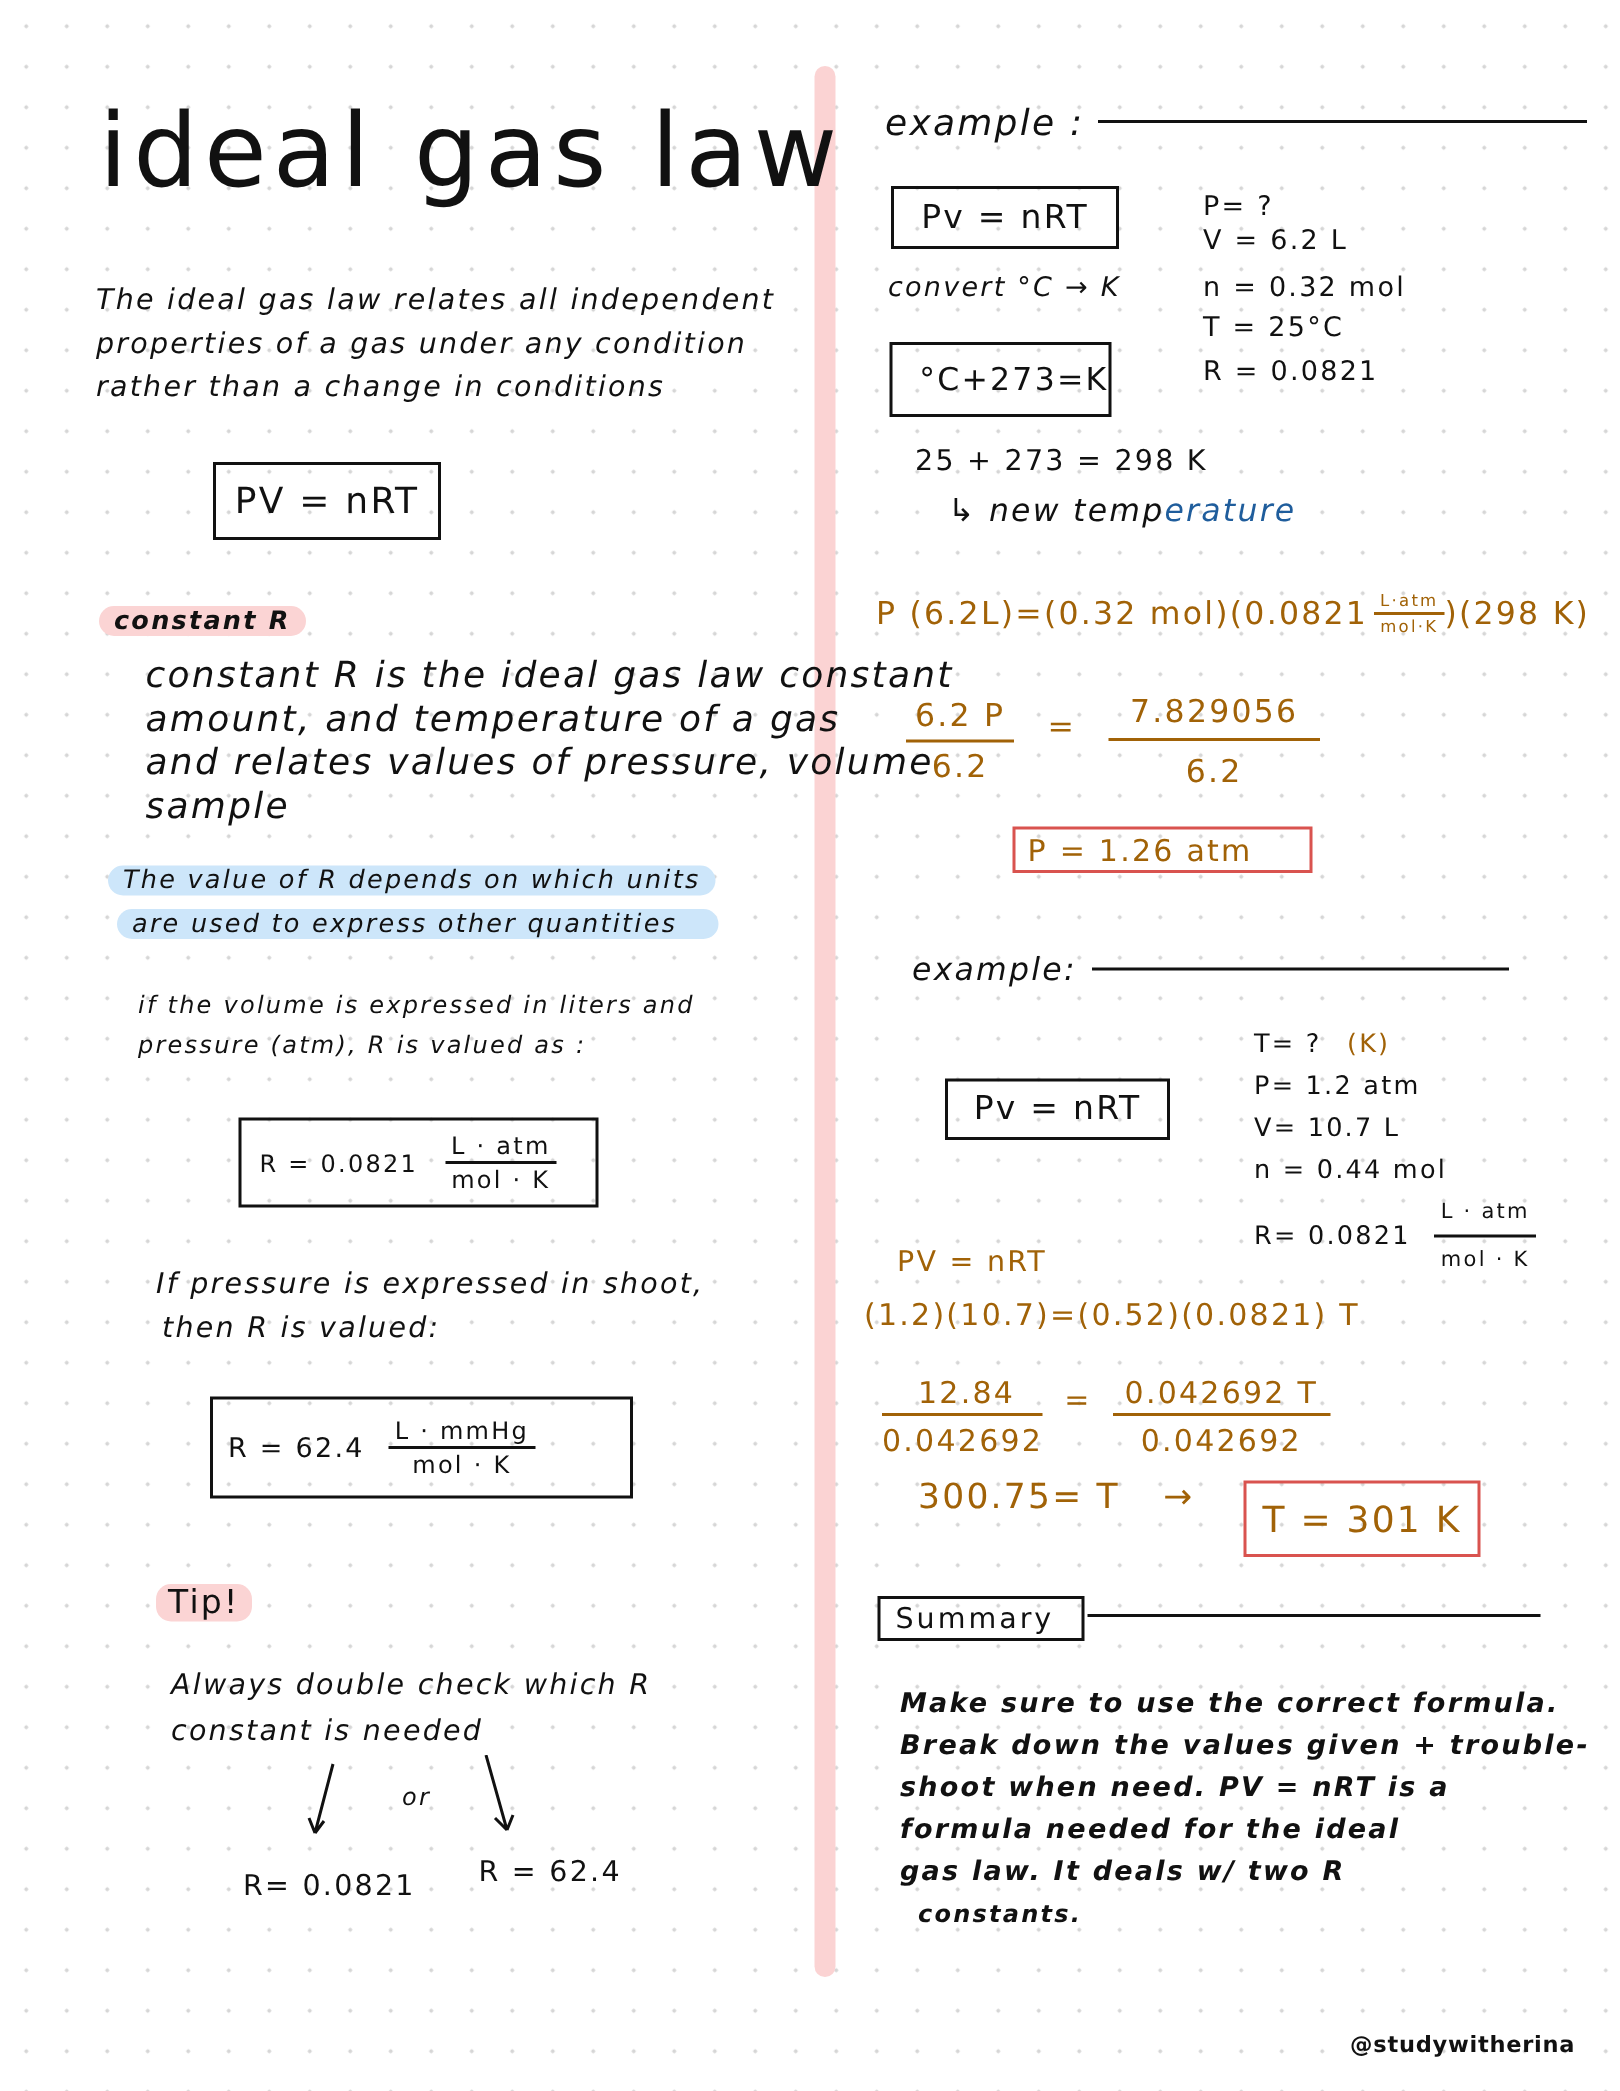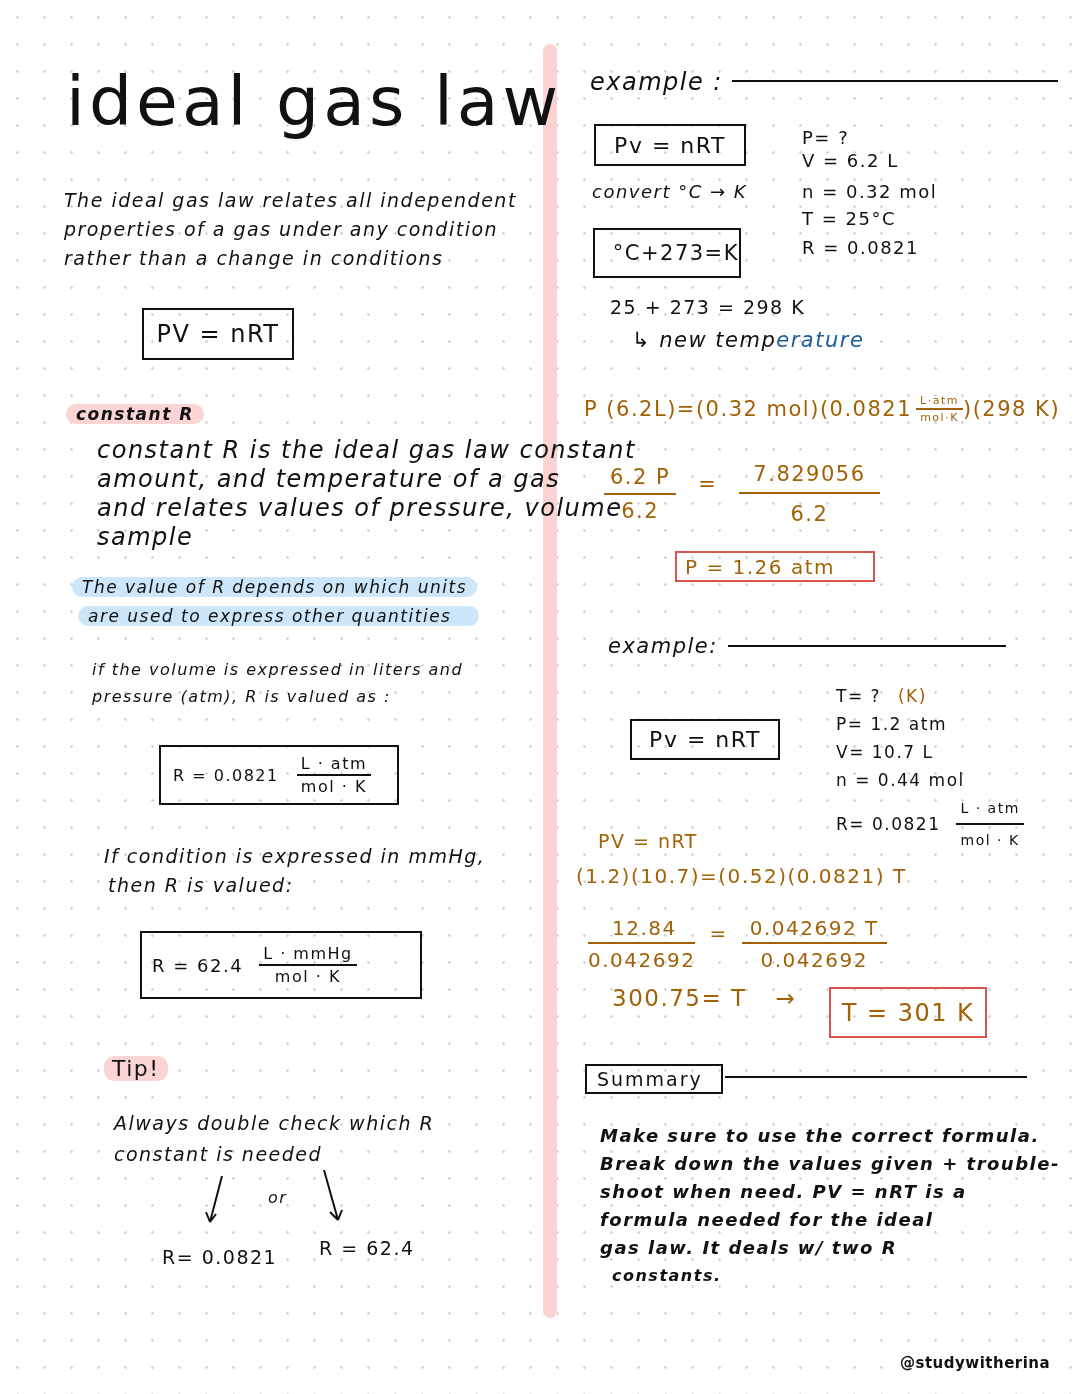--- a/index.html
+++ b/index.html
@@ -67,21 +67,21 @@
 
 <div class="abs boxed hand" style="left:159px; top:745px; width:240px; height:60px; font-size:16px; font-style:normal; display:flex; align-items:center; padding-left:12px; box-sizing:border-box;">
   <span>R =  0.0821</span>
   <span class="frac" style="margin-left:18px;">
     <span class="num">L · atm</span>
     <span class="den">mol · K</span>
   </span>
 </div>
 
 <div class="abs hand" style="left:104px; top:842px; font-size:19px; line-height:29px;">
-  <p>If condition is expressed in mmHg,</p>
+  <p>If pressure is expressed in shoot,</p>
   <p style="margin-left:4px;">then  R is  valued:</p>
 </div>
 
 <div class="abs boxed hand" style="left:140px; top:931px; width:282px; height:68px; font-size:18px; font-style:normal; display:flex; align-items:center; padding-left:10px; box-sizing:border-box;">
   <span>R =  62.4</span>
   <span class="frac" style="margin-left:16px; font-size:16px;">
     <span class="num">L · mmHg</span>
     <span class="den">mol · K</span>
   </span>
 </div>

